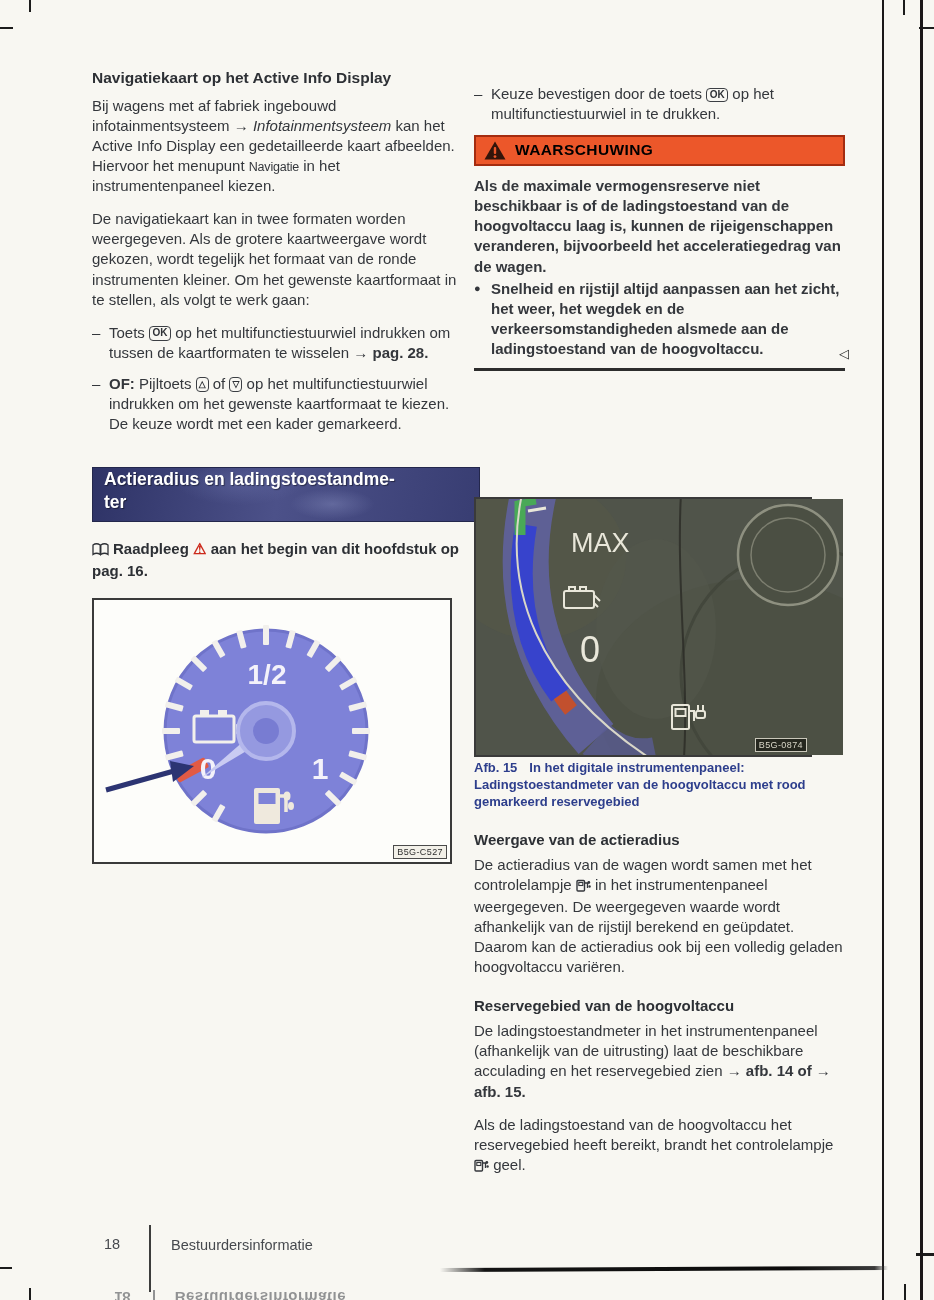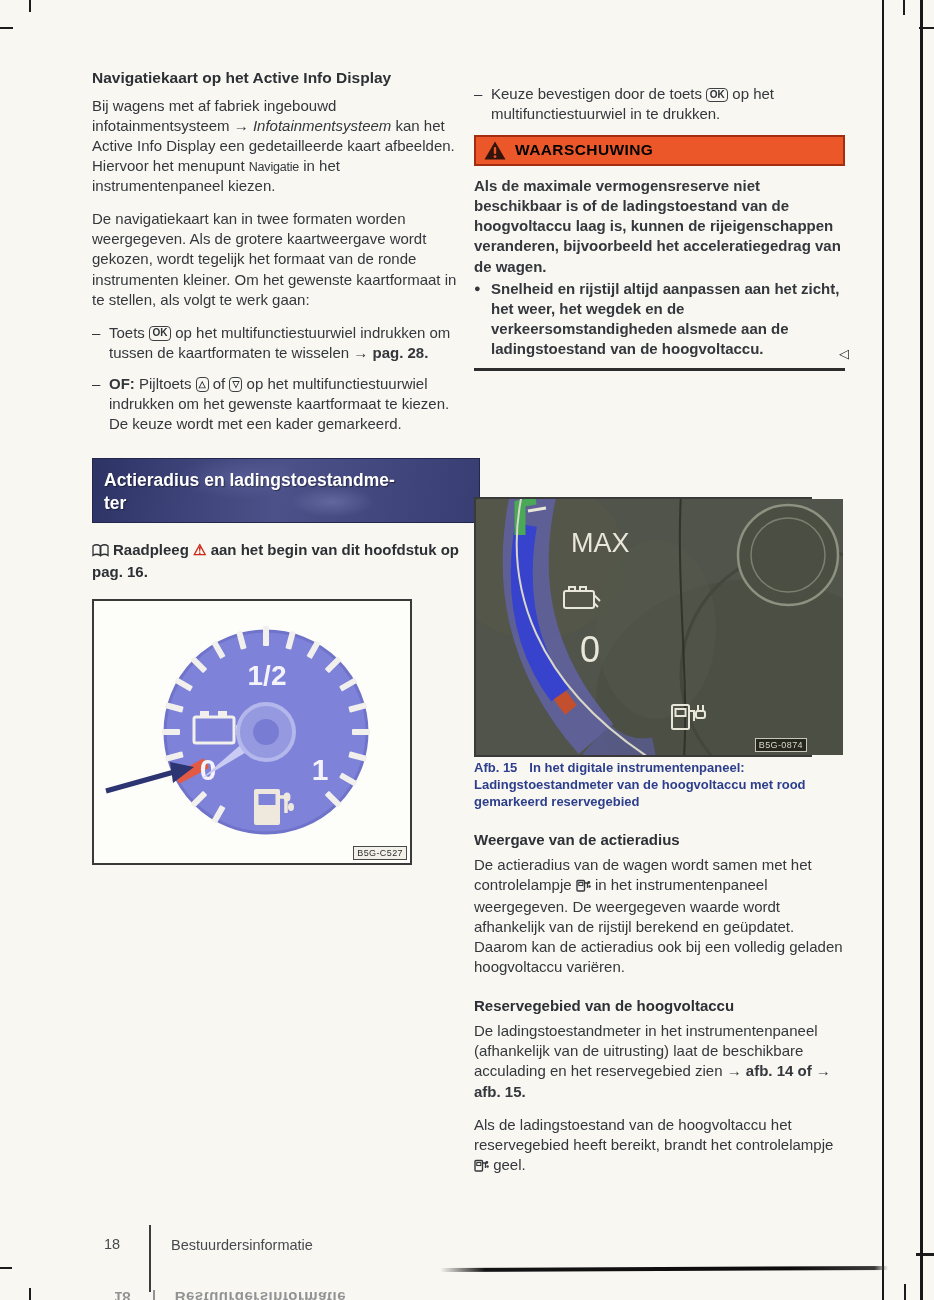--- a/index.html
+++ b/index.html
@@ -13,30 +13,30 @@
   .hd{font-weight:bold;font-size:15.5px;color:#2d3035;margin:0 0 7px 0;}
   .para{margin:0 0 13px 0;}
   .em{font-style:italic;}
   .menuword{font-size:12.5px;letter-spacing:-.2px;}
   .bref{font-weight:bold;}
   .dli{display:flex;margin:0 0 11px 0;}
   .dli .dash{flex:none;width:17px;}
   .key{display:inline-block;border:1.6px solid #3c3f44;border-radius:4px;padding:0 2.5px;
        font-size:10px;font-weight:bold;line-height:12.5px;vertical-align:1.5px;color:#2e3136;}
   .key.arrow{font-size:9px;padding:0 2px;}
-  .section-title{width:388px;box-sizing:border-box;margin:24px 0 0 0;padding:10px 11px 8px;
+  .section-title{width:388px;box-sizing:border-box;margin:33px 0 0 0;padding:0 11px 8px;
        background:
          radial-gradient(60px 22px at 62% 68%,rgba(150,158,205,.35),rgba(0,0,0,0) 70%),
          radial-gradient(90px 30px at 38% 30%,rgba(120,128,185,.30),rgba(0,0,0,0) 70%),
          linear-gradient(100deg,#2e3366 0%,#4c5189 48%,#383d72 100%);
        border:1px solid #23274c;color:#fff;font-weight:bold;font-size:17.5px;line-height:1.28;
        text-shadow:1px 1px 1px rgba(0,0,0,.45);}
   .note{font-weight:bold;margin:17px 0 0 0;color:#2d3035;}
   .note .warn-glyph{color:#cc2a1c;font-size:15px;}
-  .figure{position:relative;width:320px;height:266px;border:2px solid #3a3a3a;background:#fdfdfa;
+  .figure{position:relative;width:360px;height:266px;border:2px solid #3a3a3a;background:#fdfdfa;
           box-sizing:border-box;margin-top:17px;}
   .figure--photo{width:338px;height:260px;background:#50544a;margin-top:126px;}
   .fig-code{position:absolute;right:3px;bottom:3px;font-size:9px;line-height:12px;
             border:1px solid #4a4a4a;padding:0 3px;background:#f2f0e8;color:#2e2e2e;letter-spacing:.4px;}
   .fig-code--dark{background:#25271f;color:#d9d7c8;border-color:#c9c7ba;}
   .caption{color:#2d3e8c;font-size:13px;line-height:1.32;font-weight:bold;margin-top:2px;}
   .caption .cap-label{margin-right:12px;}
   .warn-bar{display:flex;align-items:center;gap:9px;background:#ec572a;border:2px solid #a42c10;
             padding:2px 8px;height:31px;box-sizing:border-box;margin-top:9px;}
   .warn-title{color:#000000;font-weight:bold;font-size:15.5px;letter-spacing:.4px;}

